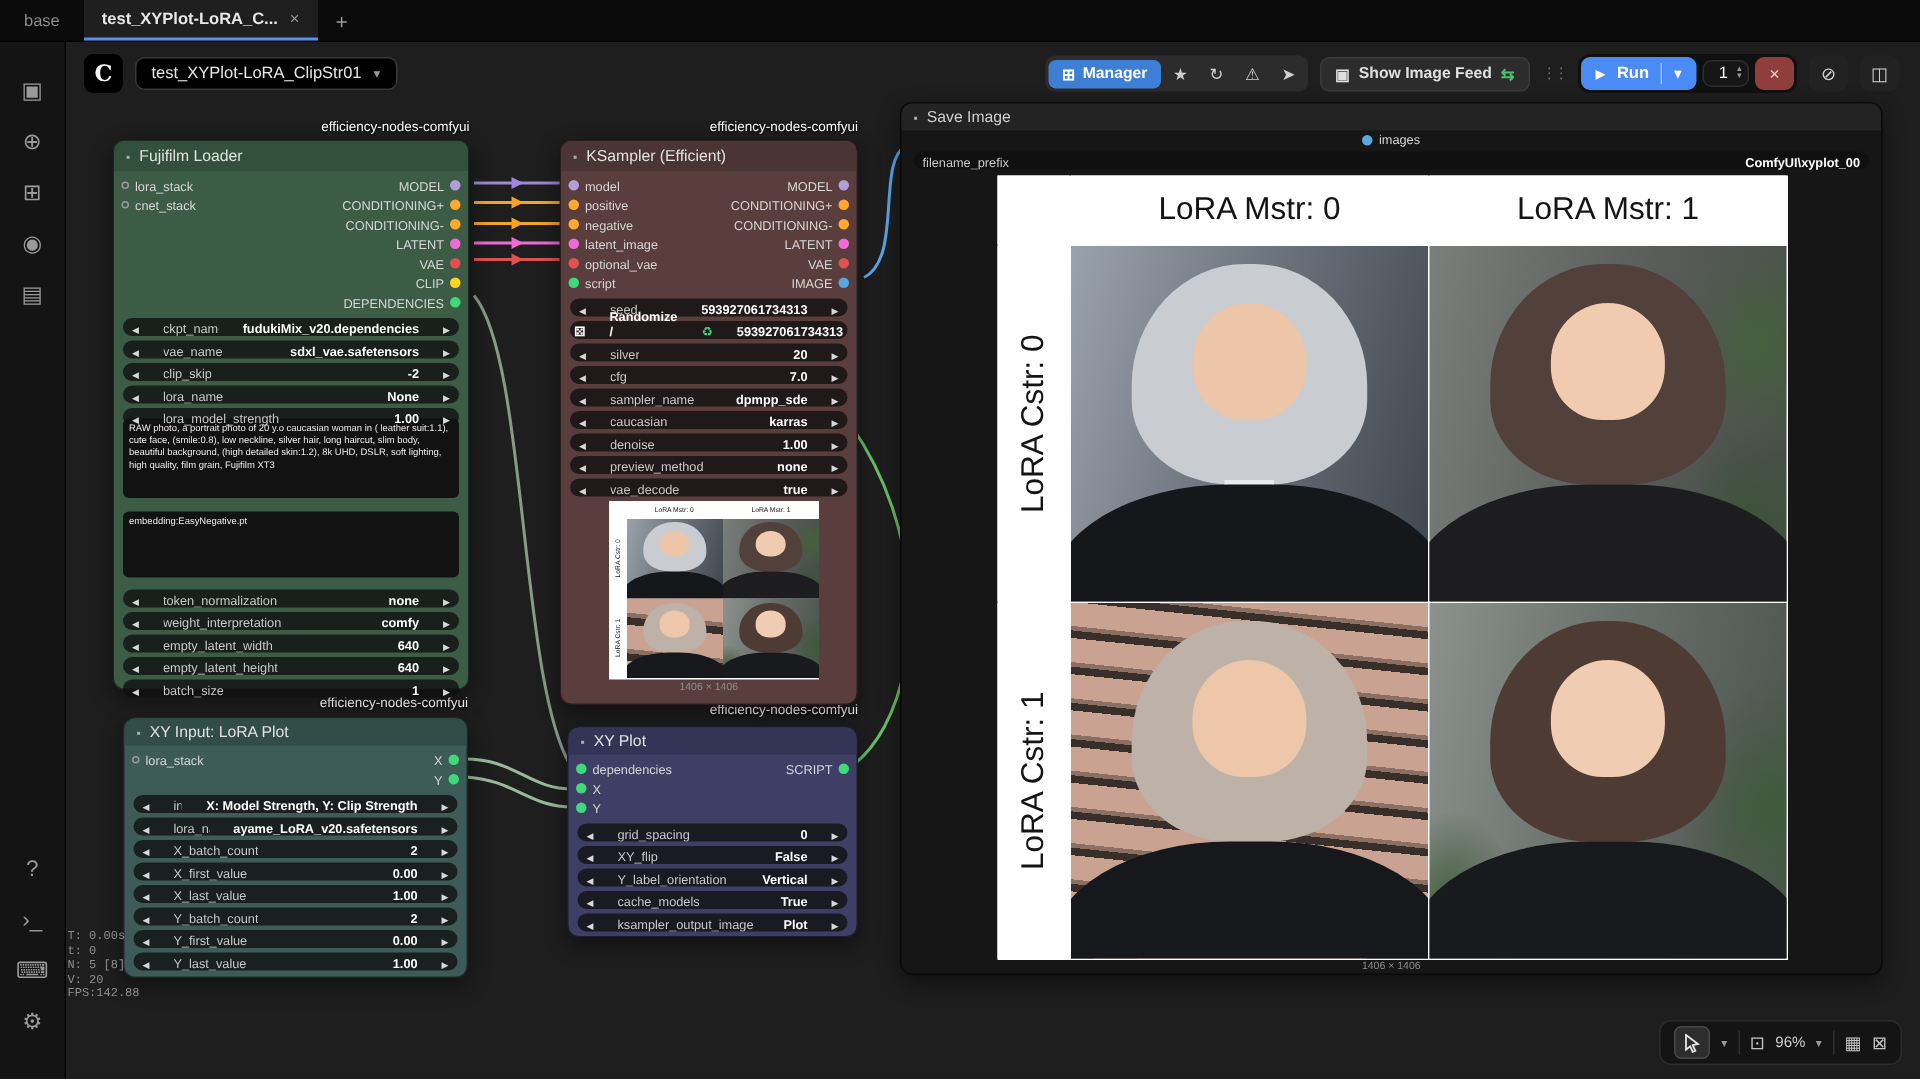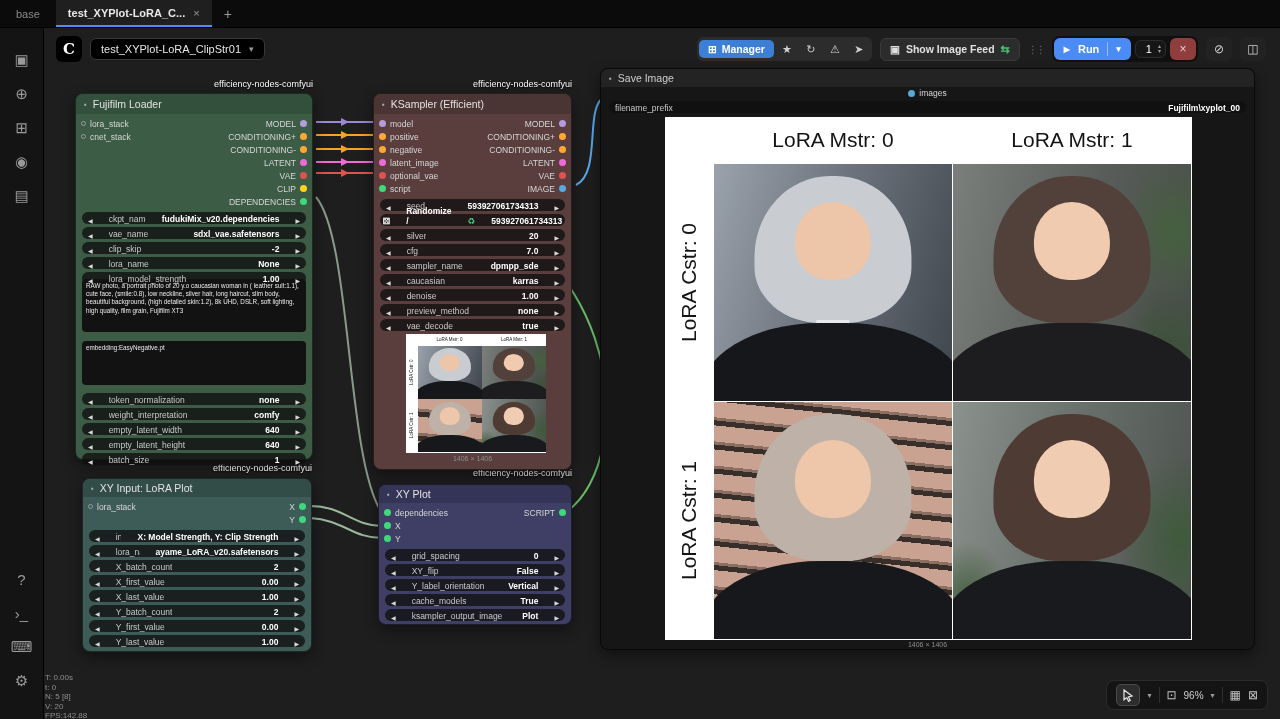--- a/index.html
+++ b/index.html
@@ -26,21 +26,21 @@
   .btn-feed .g{color:#46c46e;font-size:11px}
   .drag{color:#6f6f6f;font-size:10px;letter-spacing:-2px}
   .rungrp{display:flex;align-items:center;background:#101010;border-radius:8px;padding:2px;gap:4px}
   .btn-run{display:flex;align-items:center;gap:8px;background:#4b8bf5;color:#fff;font-size:11px;font-weight:bold;border-radius:6px;padding:4px 10px}
   .btn-run .sep{width:1px;height:14px;background:rgba(255,255,255,.45)}
   .counter{display:flex;align-items:center;background:#161616;border:1px solid #2d2d2d;border-radius:6px;padding:2px 4px 2px 10px;color:#fff;font-size:11px;gap:6px}
   .steppers{display:flex;flex-direction:column;line-height:5px;color:#9a9a9a;font-size:6px}
   .btn-cancel{width:26px;height:22px;background:#8f3d3d;border-radius:6px;color:#e8c9c9;display:flex;align-items:center;justify-content:center;font-size:12px}
   .sq{width:26px;height:24px;background:#222;border-radius:6px;color:#cfcfcf;display:flex;align-items:center;justify-content:center;font-size:12px}
   
-  .stats{position:absolute;left:45px;top:673px;color:#8e8e8e;font-size:8px;line-height:9.5px;z-index:10;font-family:Liberation Sans, sans-serif}
+  .stats{position:absolute;left:45px;top:620px;color:#8e8e8e;font-size:8px;line-height:9.5px;z-index:10;font-family:Liberation Mono, monospace}
   .zoombar{position:absolute;right:12px;bottom:9px;height:30px;background:#141414;border:1px solid #2b2b2b;border-radius:8px;display:flex;align-items:center;gap:7px;padding:0 9px;z-index:45;color:#cfcfcf;font-size:10px}
   .zb-cursor{width:24px;height:22px;background:#2d2d2d;border:1px solid #4a4a4a;border-radius:5px;display:flex;align-items:center;justify-content:center}
   .zb-chev{color:#9a9a9a;font-size:8px}
   .zb-div{width:1px;height:16px;background:#2e2e2e}
   .zb-ic{color:#c3c3c3;font-size:12px}
   
   .wires{position:absolute;top:0;left:0;z-index:5}
   .badge{position:absolute;z-index:8;font-size:9px;font-weight:normal;color:#fff;text-shadow:0 1px 2px #000}
   .node{position:absolute;z-index:9;border-radius:8px;box-shadow:0 5px 14px rgba(0,0,0,.45);border:1px solid rgba(0,0,0,.55)}
   .ntitle{height:20px;display:flex;align-items:center;gap:6px;padding:0 8px;border-radius:7px 7px 0 0;font-size:10.5px;color:#e2e2e2}
@@ -535,21 +535,21 @@
       <span>Save Image</span>
     </div>
   <div class="srow" style="justify-content:center;height:12px">
       <span class="sin">
         <i class="dot d-blue"></i>
         <span>images</span>
       </span>
     </div>
   <div class="widget" style="margin:2px 8px">
       <span class="wl">filename_prefix</span>
-      <span class="wv">Fujifilm\xyplot_00</span>
+      <span class="wv">ComfyUI\xyplot_00</span>
     </div>
   <div class="sheet sheet-big">
     <div class="corner"></div>
     <div class="collab">LoRA Mstr: 0</div>
     <div class="collab">LoRA Mstr: 1</div>
     <div class="rowlab">LoRA Cstr: 0</div>
     <div class="photo p1">
         <i class="hair"></i>
         <i class="face"></i>
         <i class="shirt"></i>

